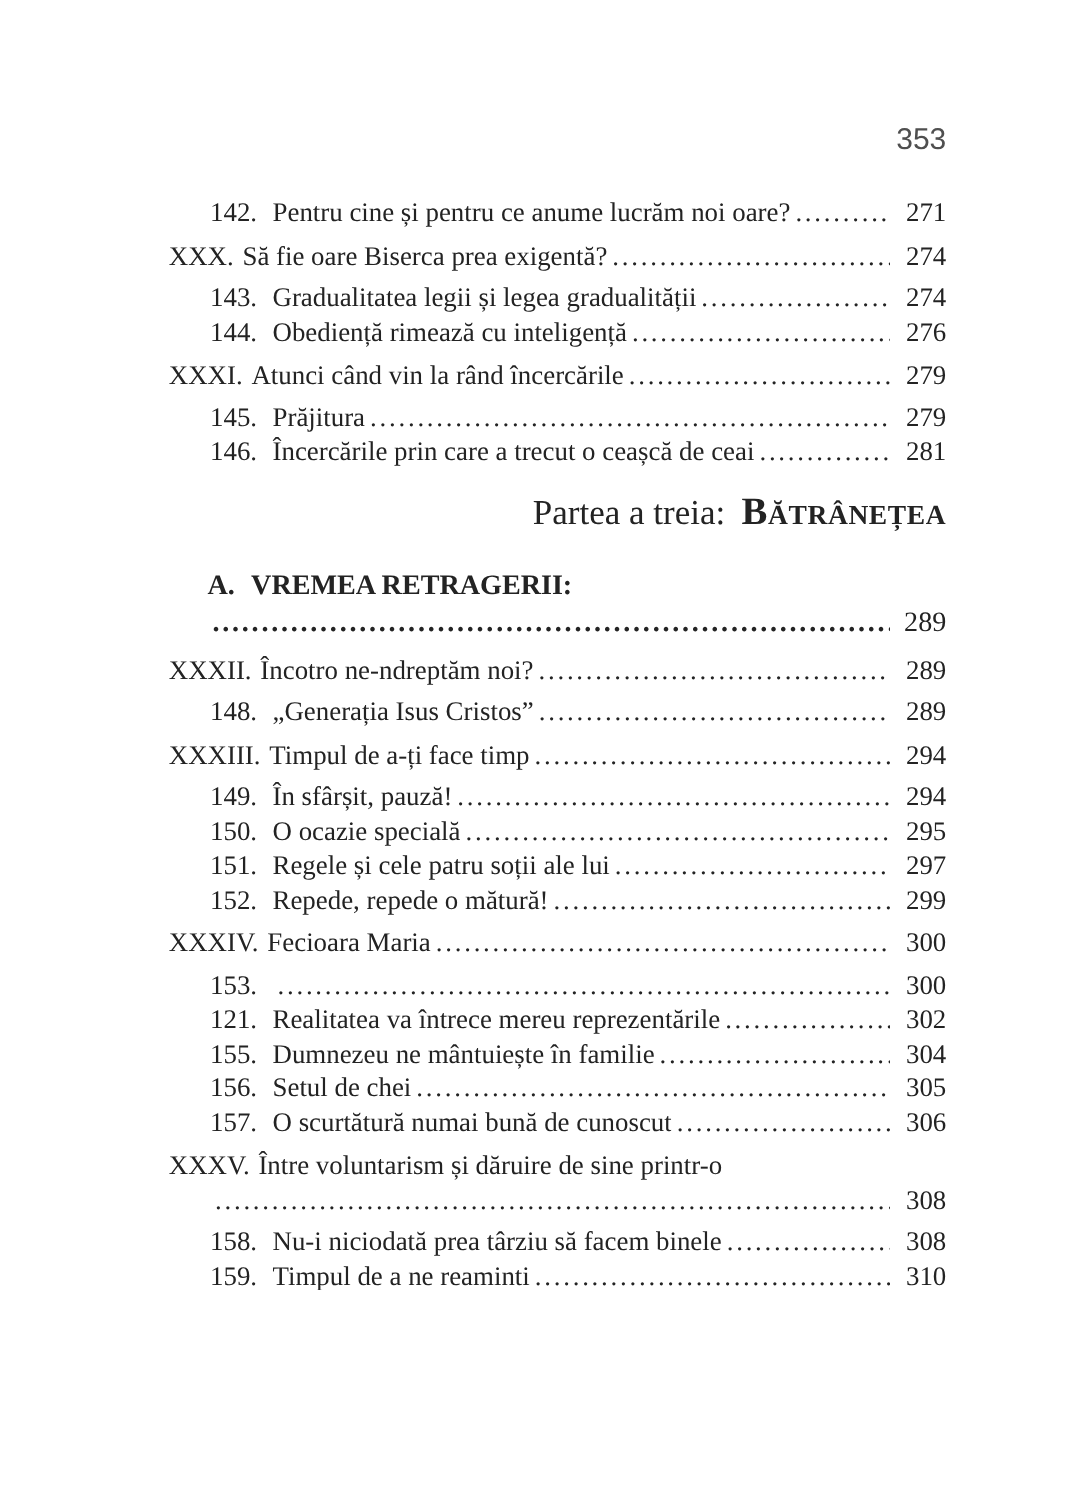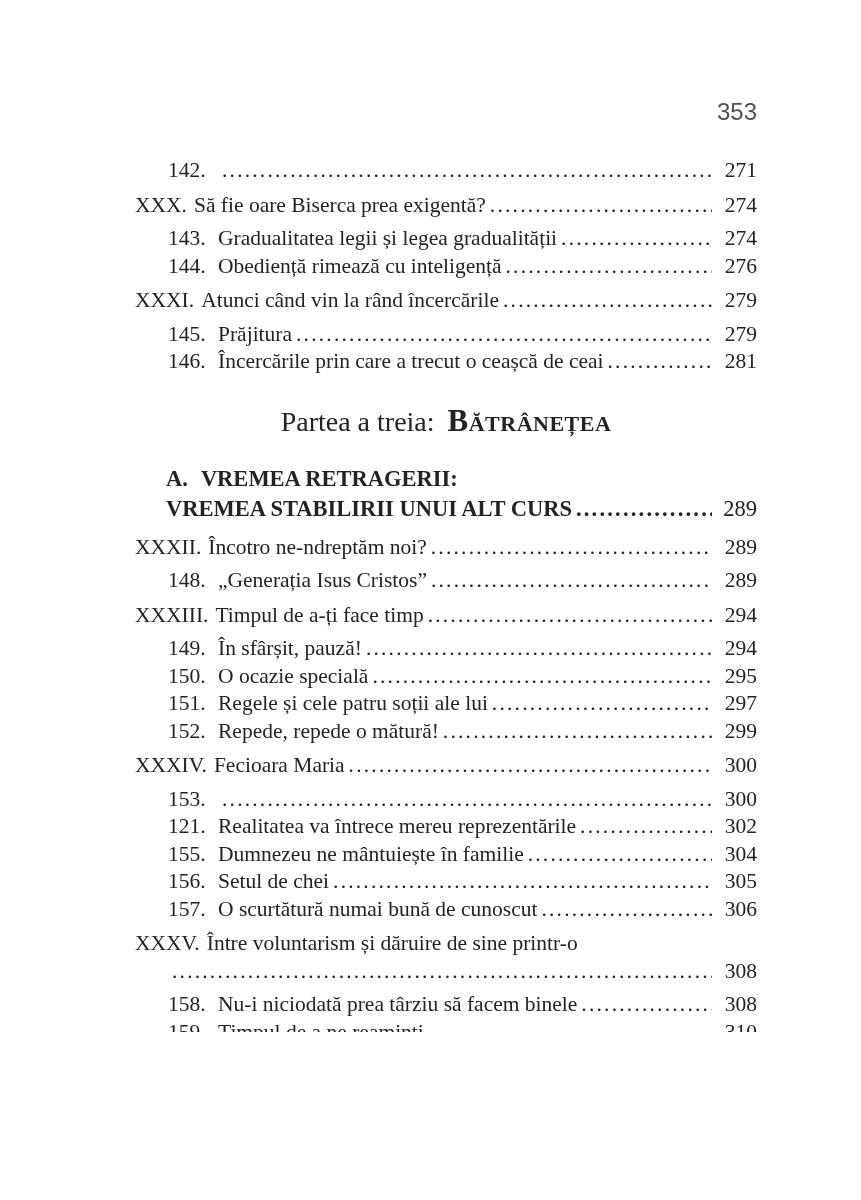--- a/index.html
+++ b/index.html
@@ -65,22 +65,22 @@
     letter-spacing: 2.2px;
   }
 
   .pg {
     flex: 0 0 auto;
     min-width: 42px;
     text-align: right;
   }
 
   .part-heading {
-    text-align: center;
-    margin-top: 27px;
+    text-align: right;
+    margin-top: 15px;
     margin-bottom: 24px;
     font-size: 28px;
     line-height: 36px;
     white-space: nowrap;
   }
   .part-title {
     font-weight: bold;
     font-variant: small-caps;
     font-size: 31px;
     margin-left: 13px;
@@ -106,20 +106,21 @@
 <body>
 
 <div class="page">
 
   <div class="pagenum-row">353</div>
 
   <div class="toc">
 
     <div class="row sub">
       <span class="num">142.</span>
+      <span class="title">Pentru cine și pentru ce anume lucrăm noi oare?</span>
       <span class="leader"></span>
       <span class="pg">271</span>
     </div>
 
     <div class="row chapter">
       <span class="num">XXX.</span>
       <span class="title">Să fie oare Biserca prea exigentă?</span>
       <span class="leader"></span>
       <span class="pg">274</span>
     </div>
@@ -162,21 +163,20 @@
 
     <div class="part-heading">
       <span class="part-prefix">Partea a treia:</span><span class="part-title">Bătrânețea</span>
     </div>
 
     <div class="section-heading">
       <div class="sh1">
         <span class="num">A.</span><span>VREMEA RETRAGERII:</span>
       </div>
       <div class="sh2">
-        <span class="title">VREMEA STABILIRII UNUI ALT CURS</span>
         <span class="leader"></span>
         <span class="pg">289</span>
       </div>
     </div>
 
     <div class="row chapter">
       <span class="num">XXXII.</span>
       <span class="title">Încotro ne-ndreptăm noi?</span>
       <span class="leader"></span>
       <span class="pg">289</span>

